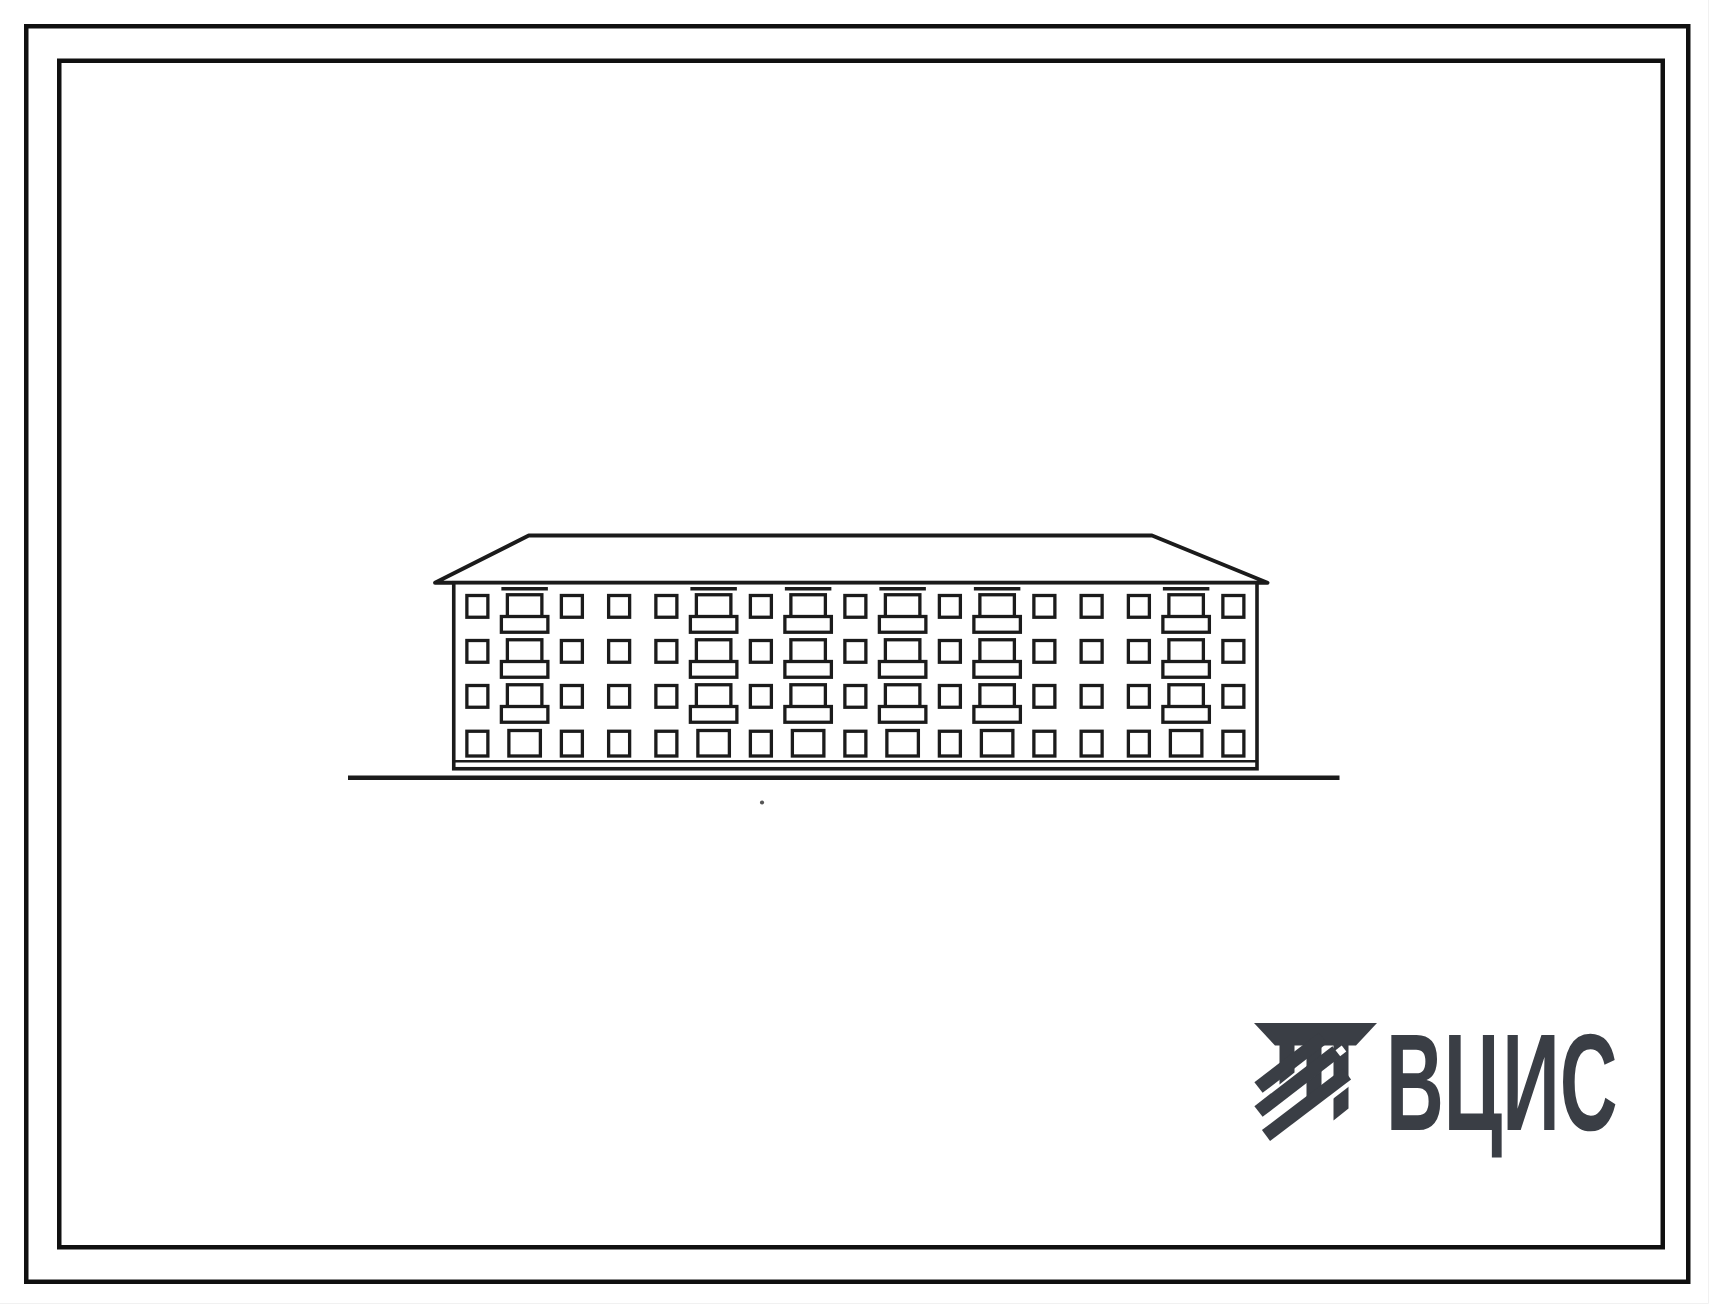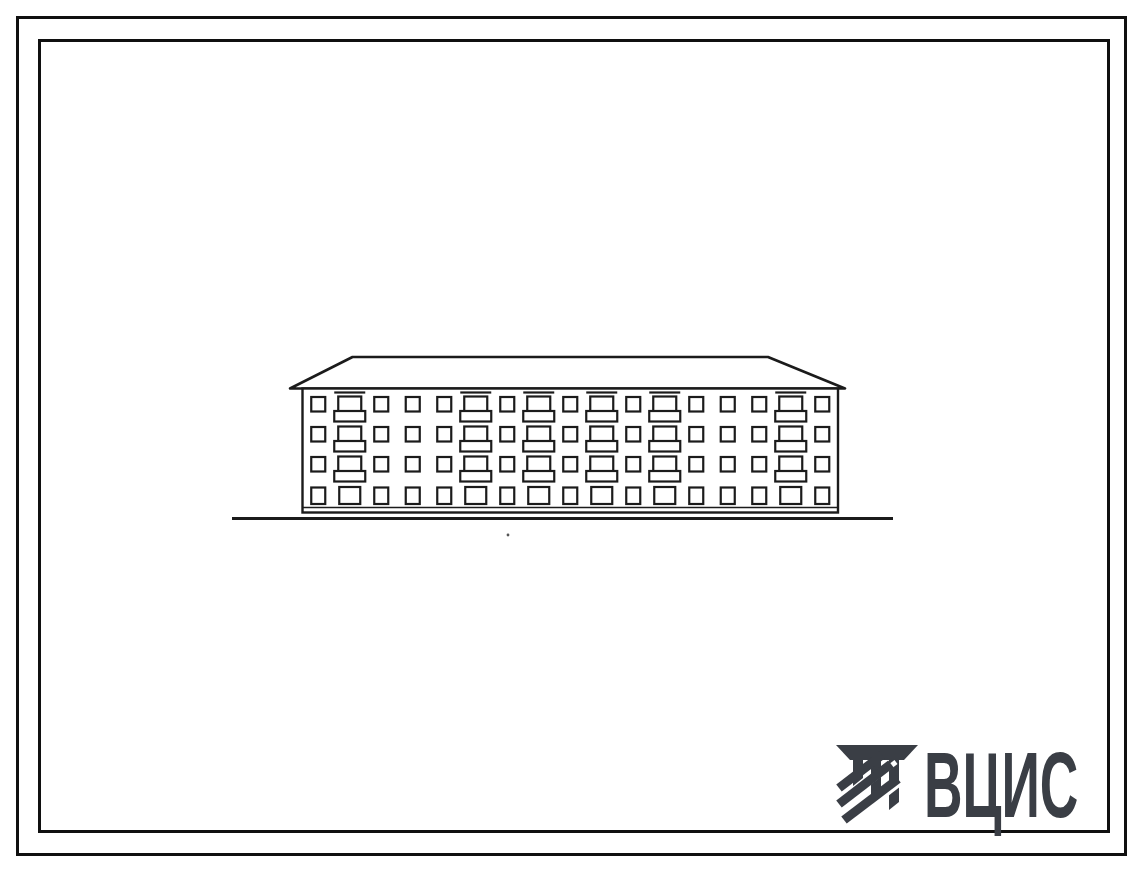--- a/index.html
+++ b/index.html
@@ -20,21 +20,21 @@
     position:absolute;
     left:38px;top:39px;right:29px;bottom:36px;
     border:3px solid #101010;
     box-sizing:border-box;
   }
   .facade-svg{
     position:absolute;left:0;top:0;
   }
   .logo{
     position:absolute;
-    left:836px;top:739px;
+    left:836px;top:676px;
     width:250px;height:90px;
   }
   .logo-emblem{
     position:absolute;left:0;top:3px;
   }
   .logo-text{
     position:absolute;
     left:88px;top:0px;
     font-weight:bold;
     font-size:92px;

